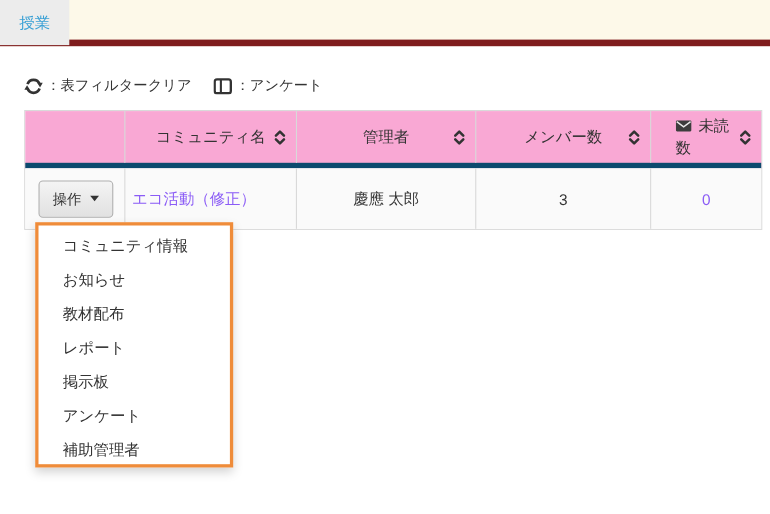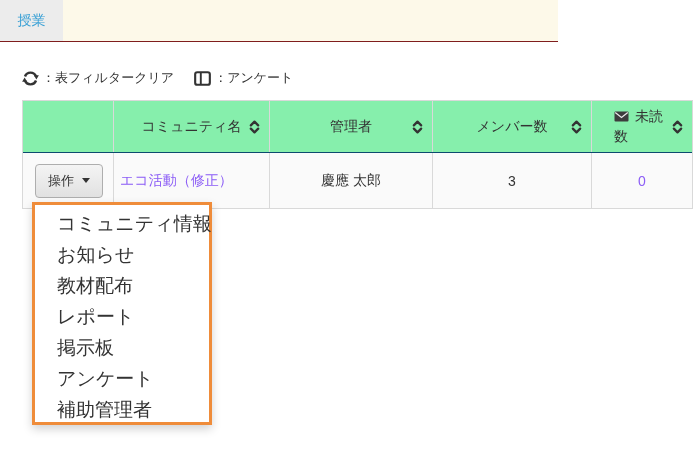--- a/index.html
+++ b/index.html
@@ -7,23 +7,23 @@
   body {
     position: relative;
     background: #ffffff;
     font-family: "Liberation Sans", "DejaVu Sans", sans-serif;
     color: #333;
     overflow: hidden;
   }
 
   
   .tabbar {
-    position: absolute; left: 0; top: 0; width: 558px; height: 42px;
+    position: absolute; left: 0; top: 0; width: 700px; height: 42px;
     background: #fdf9e9;
-    border-bottom: 1px solid #7f1d1d;
+    border-bottom: 6px solid #7f1d1d;
   }
   .tab-inactive {
     position: absolute; left: 0; top: 0; width: 63px; height: 41px;
     background: #ececec;
     color: #39a0d5; font-size: 14px;
     display: flex; align-items: center; justify-content: center;
     cursor: pointer;
   }
   .tab-active {
     position: absolute; left: 65px; top: 2px; width: 133px; height: 40px;
@@ -43,21 +43,21 @@
   }
   .tool { display: flex; align-items: center; gap: 3px; cursor: pointer; }
   .tool svg { display: block; }
 
   
   .table {
     position: absolute; left: 22px; top: 100px; width: 671px;
     border: 1px solid #d9d9d9;
     font-size: 14px;
   }
-  .thead { display: flex; background: #86efac; height: 52px; border-bottom: 1px solid #0c4a6e; }
+  .thead { display: flex; background: #f9a8d4; height: 52px; border-bottom: 5px solid #0c4a6e; }
   .trow  { display: flex; background: #fafafa; height: 55px; }
   .cell { border-right: 1px solid #d9d9d9; display: flex; align-items: center; justify-content: center; position: relative; }
   .cell:last-child { border-right: none; }
   .c1 { width: 91px; }
   .c2 { width: 156px; }
   .c3 { width: 163px; }
   .c4 { width: 159px; }
   .c5 { width: 100px; }
   .th { color: #333; }
   .sort {
@@ -99,21 +99,21 @@
     position: absolute; left: 32px; top: 202px; width: 180px; height: 223px;
     background: #ffffff;
     border: 3px solid #ef8c3a;
     box-shadow: 0 4px 9px rgba(0,0,0,0.18);
     padding: 3px 0;
     z-index: 10;
   }
   .menu-item {
     height: 31px; line-height: 31px;
     padding-left: 22px;
-    font-size: 19px; color: #333;
+    font-size: 14px; color: #333;
     cursor: pointer; white-space: nowrap;
   }
 </style>
 </head>
 <body>
 
 <div class="tabbar">
   <div class="tab-inactive">
     <span>授業</span>
   </div>

